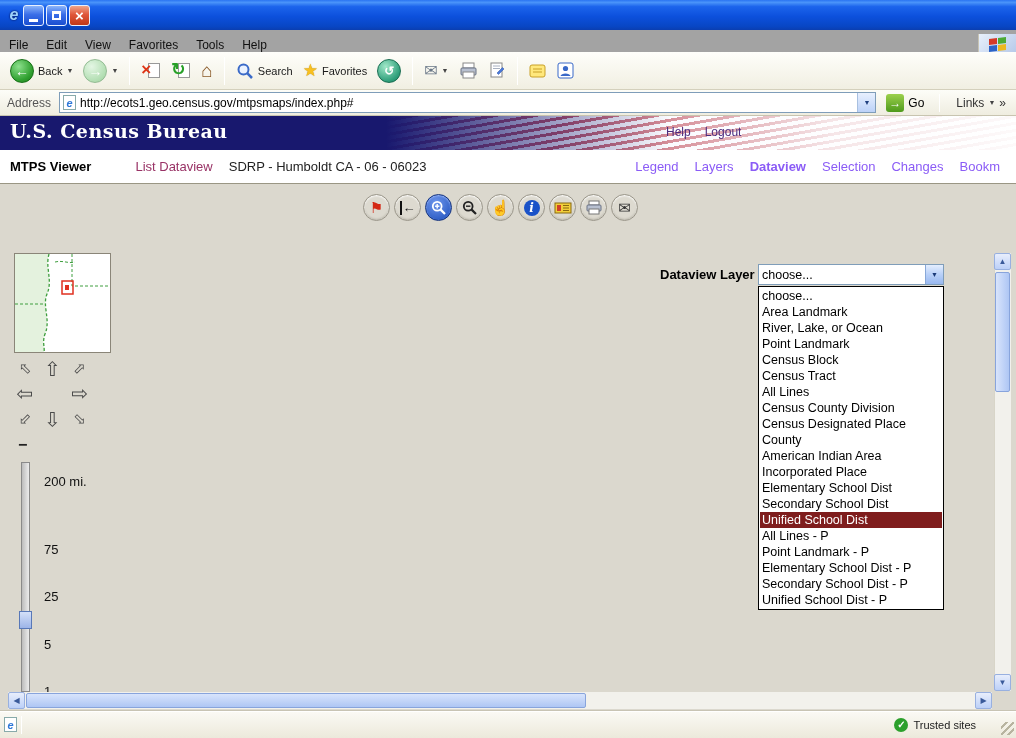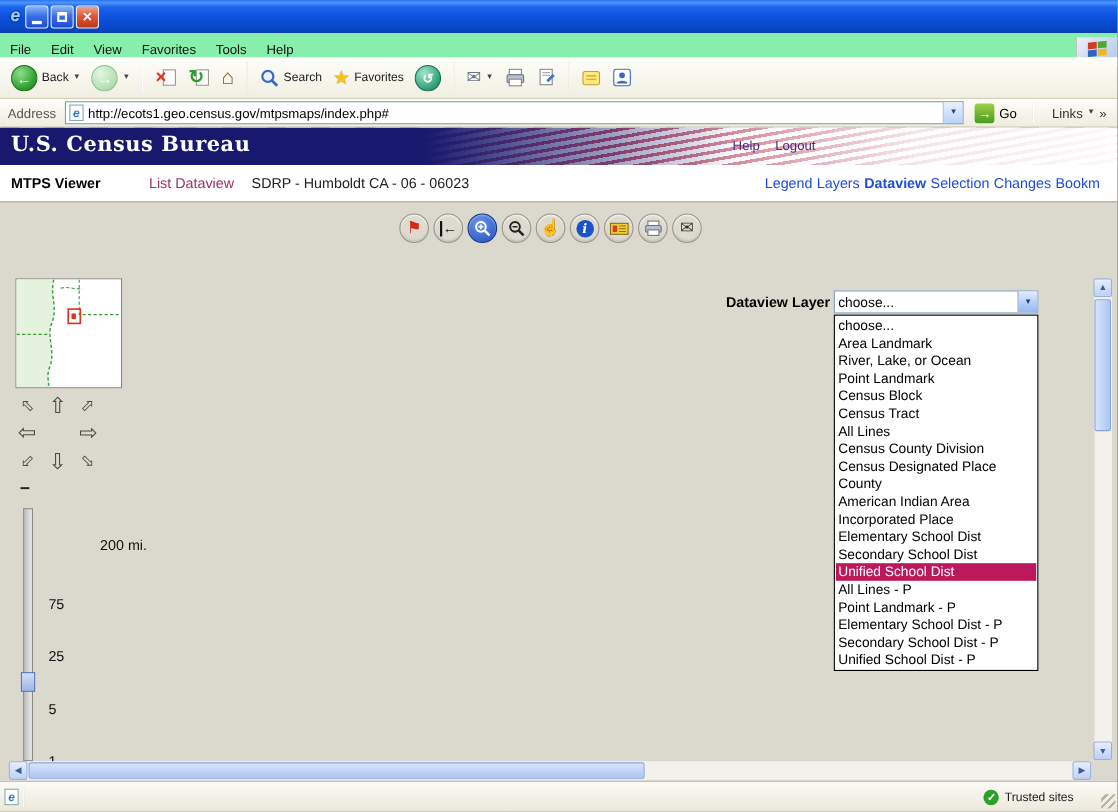--- a/index.html
+++ b/index.html
@@ -16,21 +16,21 @@
     text-shadow:1px 1px 1px #103080;white-space:nowrap;overflow:hidden;}
   .winbtns{display:flex;gap:2px;}
   .wbtn{width:21px;height:21px;border-radius:3px;border:1px solid #E8F0FF;display:flex;
     align-items:center;justify-content:center;color:#fff;
     background:linear-gradient(180deg,#8AB4FA,#3A6EE8 45%,#1A4ED0);}
   .wbtn.close{background:linear-gradient(180deg,#F0A488,#E0563A 45%,#C03818);font-weight:bold;font-size:15px;}
   .glyph-min{width:9px;height:3px;background:#fff;margin-top:10px;}
   .glyph-max{width:9px;height:9px;border:2px solid #fff;border-top-width:3px;}
 
   
-  .menubar{position:absolute;top:30px;left:0;width:100%;height:30px;background:#86efac;
+  .menubar{position:absolute;top:30px;left:0;width:100%;height:30px;background:#a3a3a3;
     border-bottom:1px solid #D8D4C4;display:flex;align-items:center;font-size:12px;color:#111;}
   .menu-item{padding:3px 9px;}
   .winflag{margin-left:auto;width:38px;height:22px;display:flex;align-items:center;justify-content:center;
     background:linear-gradient(135deg,#E8F0FC,#B4C8E8);border-left:1px solid #C8C4B4;}
 
   
   .toolbar{position:absolute;top:52px;left:0;width:100%;height:38px;display:flex;align-items:center;
     background:linear-gradient(#FEFEFA,#F1EFE2);border-bottom:1px solid #D4D0BC;padding:0 6px;gap:2px;font-size:11px;color:#1A1A1A;}
   .tsep{width:1px;height:28px;background:#C9C5B2;border-right:1px solid #FFF;margin:0 5px;}
   .tbtn{display:flex;align-items:center;gap:4px;padding:2px 4px;}
@@ -75,21 +75,21 @@
       repeating-linear-gradient(170deg,rgba(178,34,52,.75) 0 3px,rgba(250,250,255,.9) 3px 7px);}
   .banner-title{position:absolute;left:10px;top:4px;color:#fff;font-family:"DejaVu Serif",serif;
     font-weight:bold;font-size:19px;letter-spacing:.5px;text-align:right;}
   .banner-links{position:absolute;left:666px;top:9px;font-size:12px;color:#4B2B7E;display:flex;gap:14px;}
 
   .navrow{position:absolute;top:34px;left:0;width:100%;height:34px;background:#fff;
     border-bottom:1px solid #9A9684;display:flex;align-items:center;font-size:13px;padding:0 10px;}
   .app-title{font-weight:bold;color:#000;margin-right:44px;}
   .list-counties{color:#993366;margin-right:16px;}
   .breadcrumb{color:#222;}
-  .nav-links{margin-left:auto;display:flex;gap:4px;color:#1d4ed8;white-space:nowrap;padding-right:6px;}
+  .nav-links{margin-left:auto;display:flex;gap:16px;color:#8b5cf6;white-space:nowrap;padding-right:6px;}
   .nav-link.active{font-weight:bold;}
 
   .tooltip{position:absolute;left:138px;top:76px;width:210px;background:#FFFFC8;padding:3px 7px;
     font-size:13px;line-height:18px;color:#333;}
 
   
   .maptools{position:absolute;left:363px;top:78px;display:flex;gap:4px;}
   .mapbtn{width:27px;height:27px;border-radius:50%;background:#DDDAD0;border:1px solid #9A968A;
     box-shadow:inset 0 1px 2px #fff, inset 0 -1px 2px #B8B4A8;display:flex;align-items:center;justify-content:center;color:#222;}
   .mapbtn.active{background:radial-gradient(circle at 40% 32%,#6E96EC,#2C5CC4 78%);border-color:#16347E;color:#fff;
@@ -120,21 +120,21 @@
   .timestamp{position:absolute;top:3px;right:8px;font-size:11px;color:#222;}
 
   
   .dv-label{position:absolute;left:660px;top:151px;font-size:13px;font-weight:bold;color:#000;}
   .combo{position:absolute;left:758px;top:148px;width:186px;height:21px;background:#fff;border:1px solid #7F9DB9;
     display:flex;align-items:center;font-size:12.5px;padding-left:3px;}
   .combo-arrow{margin-left:auto;width:18px;height:19px;display:flex;align-items:center;justify-content:center;
     background:linear-gradient(#E4EEFE,#B8D0F8 50%,#98B8F0);border-left:1px solid #88A8D8;font-size:7px;color:#1A3A78;}
   .ddlist{position:absolute;left:758px;top:170px;width:186px;background:#fff;border:1px solid #000;padding:1px;}
   .dd-opt{height:16px;line-height:16px;font-size:12.5px;padding:0 2px;color:#000;white-space:nowrap;overflow:hidden;}
-  .dd-opt.hl{background:#be185d;color:#fff;}
+  .dd-opt.hl{background:#7f1d1d;color:#fff;}
 
   
   .vscroll{position:absolute;left:994px;top:137px;width:17px;height:438px;background:#F2F1EC;
     box-shadow:inset 1px 0 0 #D8D5C8;}
   .hscroll{position:absolute;left:8px;top:576px;width:984px;height:17px;background:#F2F1EC;}
   .sbtn{position:absolute;width:17px;height:17px;border:1px solid #98B0E0;border-radius:2px;
     background:linear-gradient(#E8EEFC,#BCD0F8);display:flex;align-items:center;justify-content:center;
     font-size:8px;color:#3A5A9A;}
   .vthumb{position:absolute;left:1px;top:19px;width:15px;height:120px;border:1px solid #88A4DC;border-radius:2px;
     background:linear-gradient(90deg,#D8E4FC,#AEC6F4);}
@@ -397,21 +397,21 @@
         </span>
       <span class="pan diag">
           <span style="transform:rotate(135deg)">⇧</span>
         </span>
     </div>
 
     <span class="minus">−</span>
     <div class="ztrack">
       <div class="zthumb"></div>
     </div>
-    <span class="scale-label" style="top:372px;margin-left:47px;">200 mi.</span>
+    <span class="scale-label" style="top:358px;">200 mi.</span>
     <span class="scale-label" style="top:426px;">75</span>
     <span class="scale-label" style="top:473px;">25</span>
     <span class="scale-label" style="top:521px;">5</span>
     <span class="scale-label" style="top:568px;">1</span>
 
 
     <span class="dv-label">Dataview Layer</span>
     <div class="combo">
       <span>choose...</span>
       <span class="combo-arrow">▼</span>

